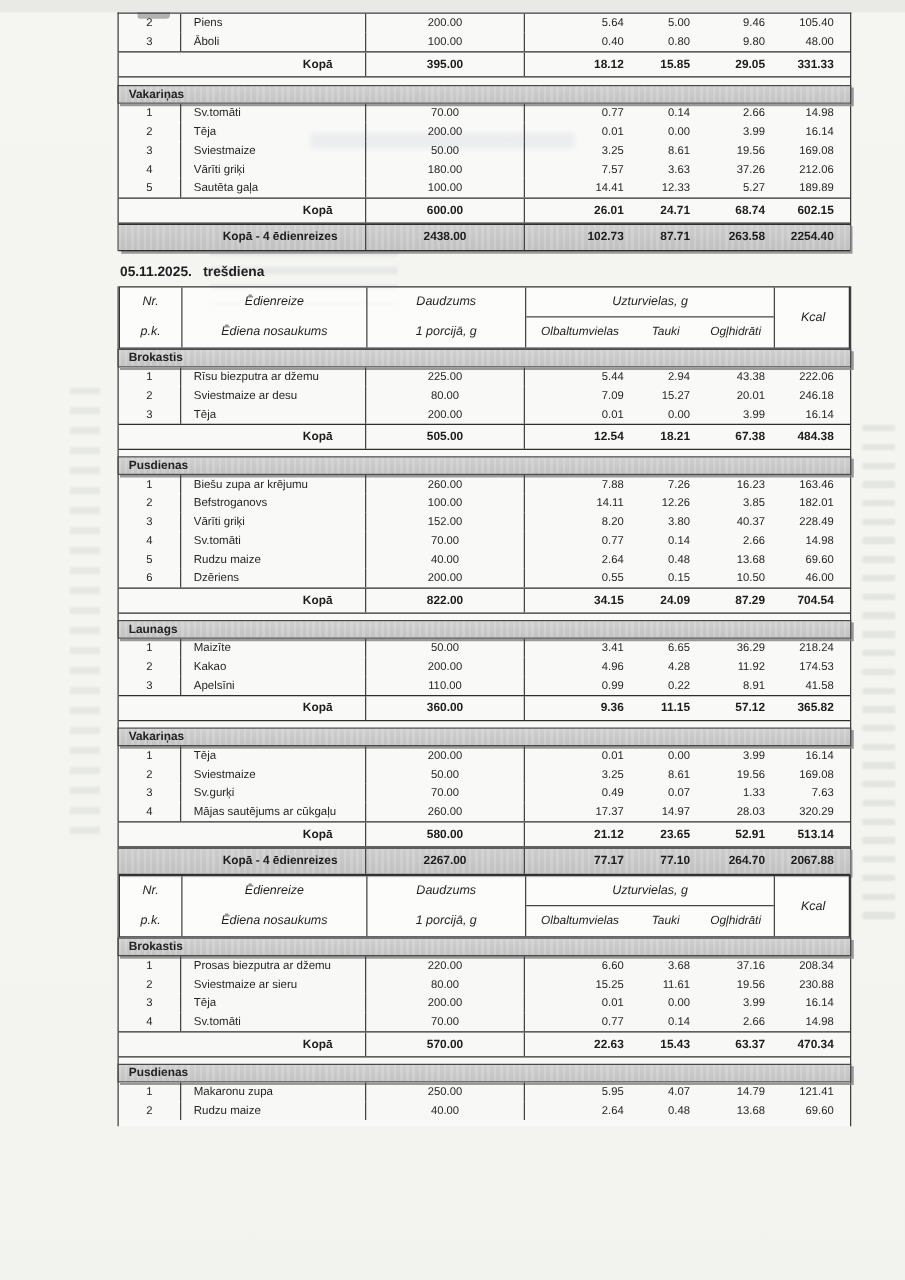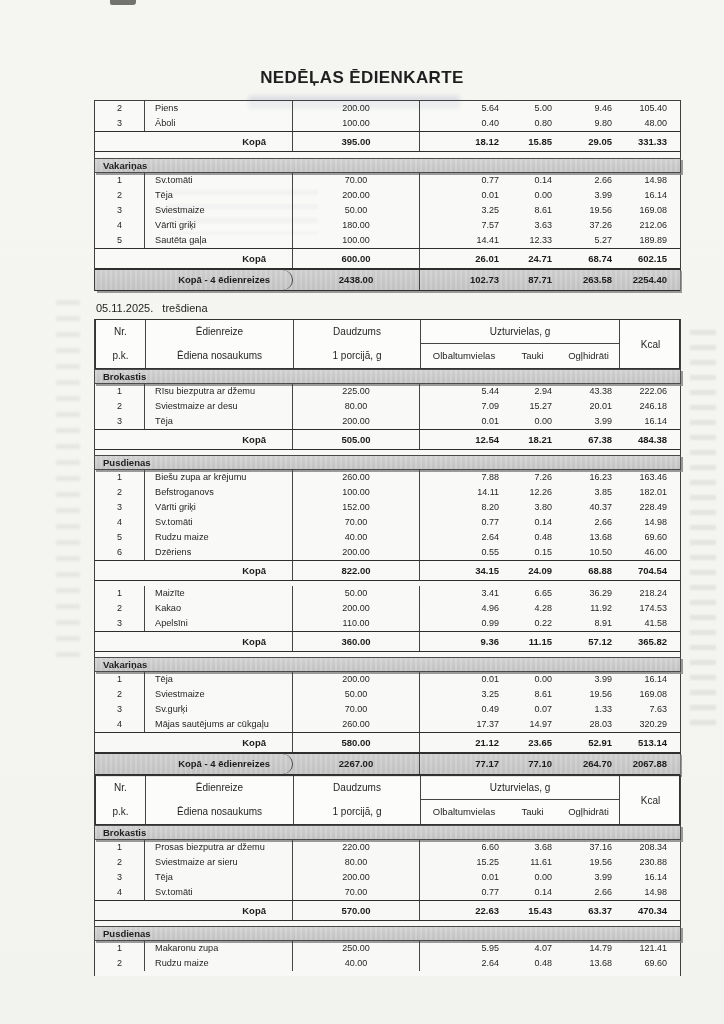--- a/index.html
+++ b/index.html
@@ -14,21 +14,21 @@
     background:linear-gradient(180deg,#f5f5f2 0%,#f4f4f0 55%,#f2f2ee 100%);
   }
   
   .title{
     padding-top:68px;height:22px;text-align:center;
     font-size:17px;font-weight:700;letter-spacing:.4px;color:#1e1e1e;
   }
   
   .content{margin-left:94px;width:586px;position:relative;}
   .day-heading{
-    font-weight:400;font-size:11px;color:#1e1e1e;
+    font-weight:700;font-size:11px;color:#1e1e1e;
     word-spacing:6px;margin:10px 0 4px 2px;height:14px;line-height:14px;
   }
   
   .menu-table{
     width:585px;
     border-left:1px solid #3f3f3f;border-right:1px solid #3f3f3f;
     background:rgba(255,255,255,.45);
   }
   .menu-table.cont{border-top:1px solid #3f3f3f;margin-top:10px;}
   .menu-table.cut{padding-bottom:5px;}
@@ -49,37 +49,37 @@
     height:19px;line-height:19px;font-size:9.5px;font-weight:700;
     border-top:1.4px solid #2e2e2e;border-bottom:1.4px solid #2e2e2e;
     color:#1c1c1c;
   }
   .c-kopalabel{text-align:right;padding-right:26px;border-right:1px solid #454545;}
   .grand-row{
     height:20px;line-height:20px;
     background:repeating-linear-gradient(90deg,rgba(255,255,255,.16) 0 2px,rgba(0,0,0,0) 2px 5px),linear-gradient(#cdcdcd,#c1c1c1);
     box-shadow:2px 2px 0 rgba(130,130,130,.8);
   }
-  .grand-row .c-kopalabel{padding-right:22px;border-radius:10px;}
+  .grand-row .c-kopalabel{padding-right:22px;}
   
   .band{
     height:13px;line-height:13px;
     background:repeating-linear-gradient(90deg,rgba(255,255,255,.17) 0 2px,rgba(0,0,0,0) 2px 5px),linear-gradient(#d0d0d0,#c2c2c2);
     border:1px solid #4a4a4a;
     box-shadow:2px 2px 0 rgba(130,130,130,.8);
     margin:0 -1px;
     font-weight:bold;
   }
   .band-label{font-size:9.5px;padding-left:8px;color:#222;}
   .gap{height:5px;}
   .gap.big{height:6px;}
   
   .hdr{
     display:grid;grid-template-columns:50px 148px 127px 198px 62px;
-    border:1.3px solid #333;font-size:10px;color:#1f1f1f;background:rgba(255,255,255,.5);
+    border:1.3px solid #333;font-size:10px;color:#1f1f1f;background:rgba(255,255,255,.5);font-style:italic;
   }
   .hcell{display:flex;flex-direction:column;}
   .hc-nr,.hc-name,.hc-qty{border-right:1px solid #454545;}
   .hline{height:24px;line-height:24px;text-align:center;white-space:nowrap;}
   .hn-top{height:23px;line-height:23px;text-align:center;border-bottom:1px solid #454545;}
   .hn-bot{height:24px;display:grid;grid-template-columns:86px 51px 61px;}
   .hn-bot span{line-height:24px;text-align:center;font-size:9.5px;white-space:nowrap;}
   .hc-kcal{border-left:1px solid #454545;display:flex;align-items:center;justify-content:center;flex-direction:row;}
   
   .artifact{position:absolute;pointer-events:none;}
@@ -107,21 +107,20 @@
 </head>
 <body>
 
 <div class="page">
   <div class="artifact corner-mark"></div>
   <div class="artifact ghost-title"></div>
   <div class="artifact ghost-block"></div>
   <div class="artifact ghost-right"></div>
   <div class="artifact ghost-left"></div>
 
-  <div class="title">NEDĒĻAS ĒDIENKARTE</div>
 
   <div class="content">
     <div id="cont-table" class="menu-table cont">
         <div class="row data-row">
           <div class="cell c-nr">2</div>
           <div class="cell c-name">Piens</div>
           <div class="cell c-qty">200.00</div>
           <div class="cell c-prot">5.64</div>
           <div class="cell c-fat">5.00</div>
           <div class="cell c-carb">9.46</div>
@@ -330,24 +329,27 @@
             <div class="cell c-prot">0.55</div>
             <div class="cell c-fat">0.15</div>
             <div class="cell c-carb">10.50</div>
             <div class="cell c-kcal">46.00</div>
           </div>
           <div class="kopa-row">
             <div class="cell c-kopalabel">Kopā</div>
             <div class="cell c-qty">822.00</div>
             <div class="cell c-prot">34.15</div>
             <div class="cell c-fat">24.09</div>
-            <div class="cell c-carb">68.88</div>
+            <div class="cell c-carb">87.29</div>
             <div class="cell c-kcal">704.54</div>
           </div>
           <div class="gap"></div>
+          <div class="band">
+            <div class="band-label">Launags</div>
+          </div>
           <div class="row data-row">
             <div class="cell c-nr">1</div>
             <div class="cell c-name">Maizīte</div>
             <div class="cell c-qty">50.00</div>
             <div class="cell c-prot">3.41</div>
             <div class="cell c-fat">6.65</div>
             <div class="cell c-carb">36.29</div>
             <div class="cell c-kcal">218.24</div>
           </div>
           <div class="row data-row">

